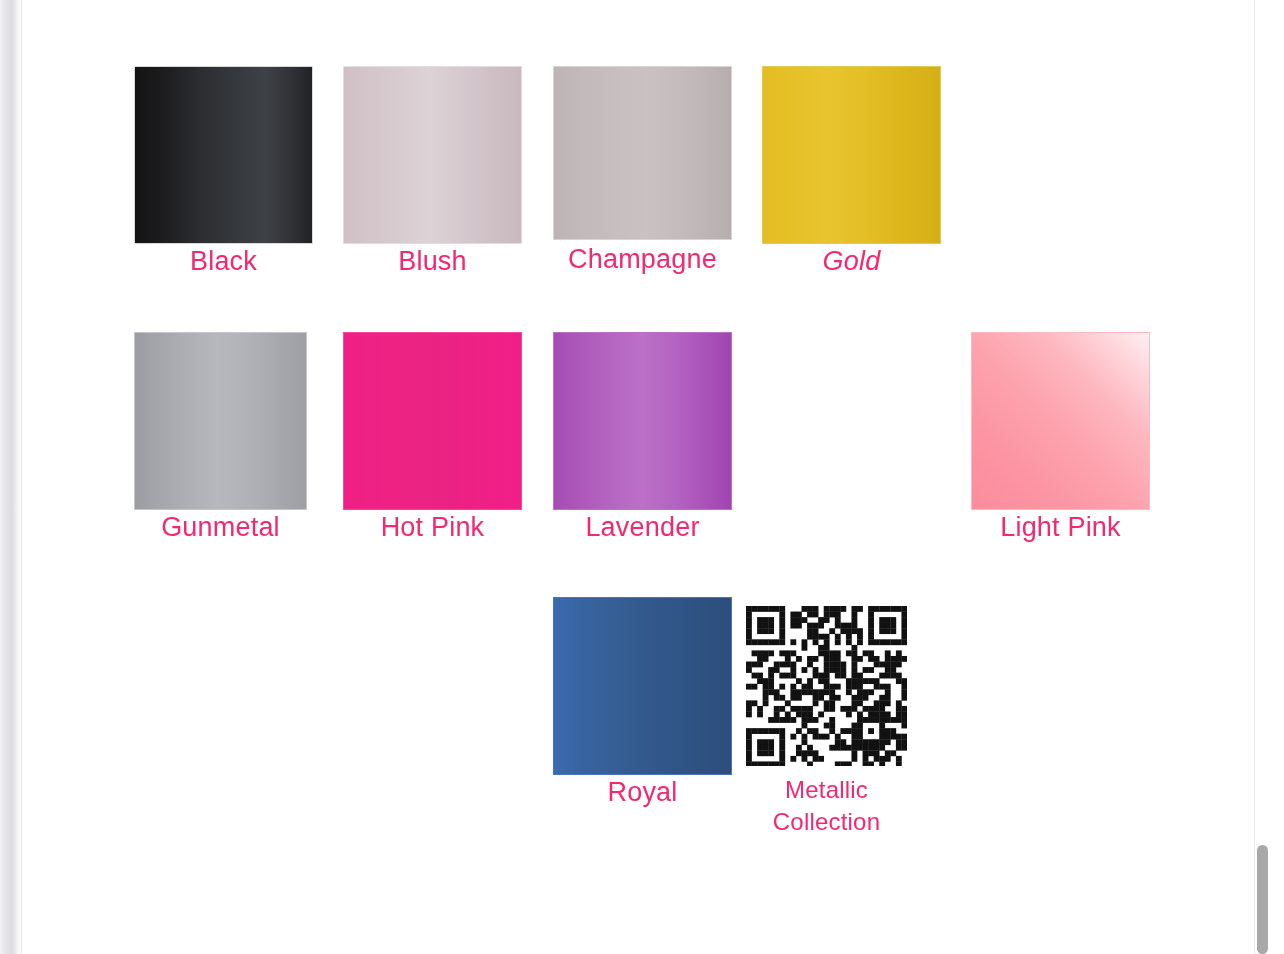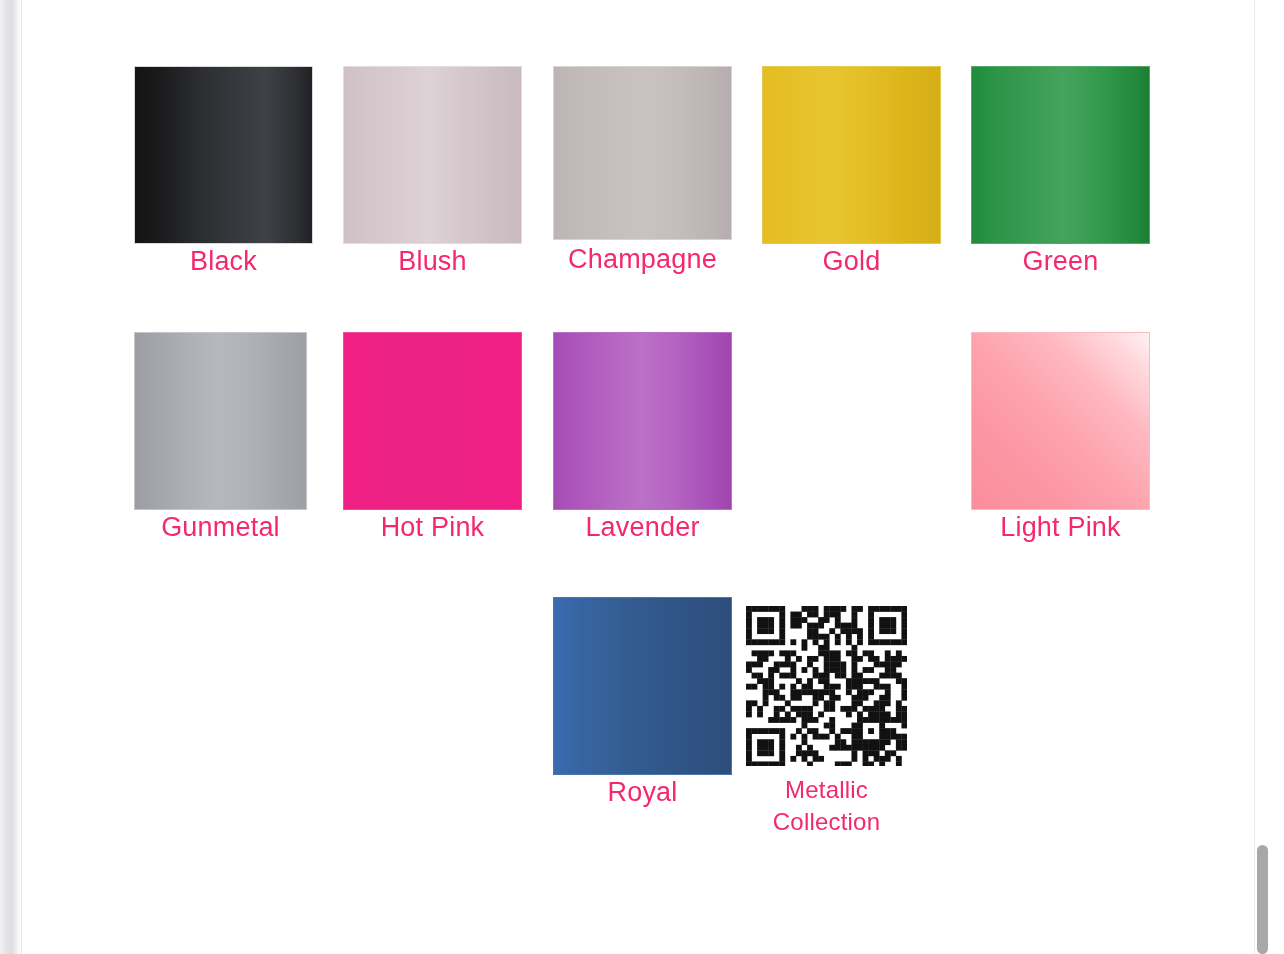--- a/index.html
+++ b/index.html
@@ -137,27 +137,23 @@
         <div class="swatch-label" style="top: 178px; color: rgb(244, 39, 111);">Black</div>
       </div>
       <div class="swatch-cell" style="left: 344px; top: 67px; width: 177px; height: 218px;">
         <div class="swatch-chip" style="width: 177px; height: 176px; background: linear-gradient(to right, rgb(207, 192, 197) 0%, rgb(211, 197, 202) 12%, rgb(216, 203, 208) 30%, rgb(221, 210, 214) 48%, rgb(214, 201, 206) 66%, rgb(207, 192, 198) 84%, rgb(201, 186, 192) 100%); box-shadow: rgb(227, 220, 222) 0px 0px 0px 1px;"></div>
         <div class="swatch-label" style="top: 178px; color: rgb(244, 39, 111);">Blush</div>
       </div>
       <div class="swatch-cell" style="left: 554px; top: 67px; width: 177px; height: 216px;">
         <div class="swatch-chip" style="width: 177px; height: 172px; background: linear-gradient(to right, rgb(189, 180, 182) 0%, rgb(194, 185, 187) 15%, rgb(199, 190, 192) 35%, rgb(202, 193, 195) 52%, rgb(196, 187, 189) 72%, rgb(188, 179, 181) 90%, rgb(182, 173, 175) 100%); box-shadow: rgb(217, 211, 212) 0px 0px 0px 1px;"></div>
         <div class="swatch-label" style="top: 176px; color: rgb(244, 39, 111);">Champagne</div>
       </div>
-      <div class="swatch-cell" style="left: 763px; top: 67px; width: 177px; height: 218px;">
+      <div class="swatch-cell" style="left: 763px; top: 67px; width: 177px; height: 218px; font-style: italic;">
         <div class="swatch-chip" style="width: 177px; height: 176px; background: linear-gradient(to right, rgb(228, 189, 34) 0%, rgb(230, 192, 39) 16%, rgb(232, 197, 47) 36%, rgb(228, 191, 38) 56%, rgb(221, 182, 28) 78%, rgb(214, 174, 22) 100%); box-shadow: rgb(226, 201, 79) 0px 0px 0px 1px;"></div>
         <div class="swatch-label" style="top: 178px; color: rgb(244, 39, 111);">Gold</div>
-      </div>
-      <div class="swatch-cell" style="left: 972px; top: 67px; width: 177px; height: 218px;">
-        <div class="swatch-chip" style="width: 177px; height: 176px; background: linear-gradient(to right, rgb(31, 140, 61) 0%, rgb(45, 148, 72) 14%, rgb(58, 156, 83) 34%, rgb(69, 163, 92) 52%, rgb(50, 154, 76) 74%, rgb(35, 137, 60) 92%, rgb(27, 127, 51) 100%); box-shadow: rgb(82, 168, 102) 0px 0px 0px 1px;"></div>
-        <div class="swatch-label" style="top: 178px; color: rgb(244, 39, 111);">Green</div>
       </div>
       <div class="swatch-cell" style="left: 135px; top: 333px; width: 171px; height: 218px;">
         <div class="swatch-chip" style="width: 171px; height: 176px; background: linear-gradient(to right, rgb(155, 157, 162) 0%, rgb(164, 166, 171) 14%, rgb(174, 176, 181) 32%, rgb(182, 184, 189) 48%, rgb(176, 178, 183) 66%, rgb(166, 168, 173) 84%, rgb(157, 159, 164) 100%); box-shadow: rgb(195, 197, 201) 0px 0px 0px 1px;"></div>
         <div class="swatch-label" style="top: 178px; color: rgb(244, 39, 111);">Gunmetal</div>
       </div>
       <div class="swatch-cell" style="left: 344px; top: 333px; width: 177px; height: 218px;">
         <div class="swatch-chip" style="width: 177px; height: 176px; background: linear-gradient(to right, rgb(240, 31, 133) 0%, rgb(238, 33, 132) 14%, rgb(236, 35, 131) 34%, rgb(234, 35, 130) 52%, rgb(237, 33, 132) 72%, rgb(240, 31, 134) 88%, rgb(242, 30, 135) 100%); box-shadow: rgb(245, 73, 155) 0px 0px 0px 1px;"></div>
         <div class="swatch-label" style="top: 178px; color: rgb(244, 39, 111);">Hot Pink</div>
       </div>
       <div class="swatch-cell" style="left: 554px; top: 333px; width: 177px; height: 218px;">

